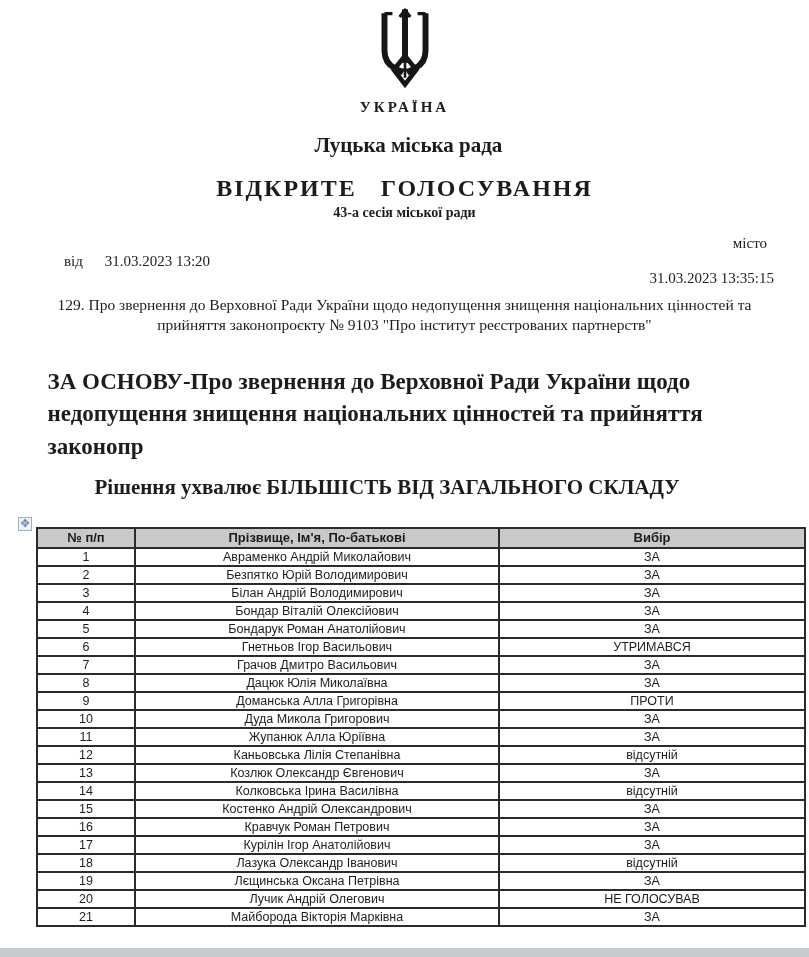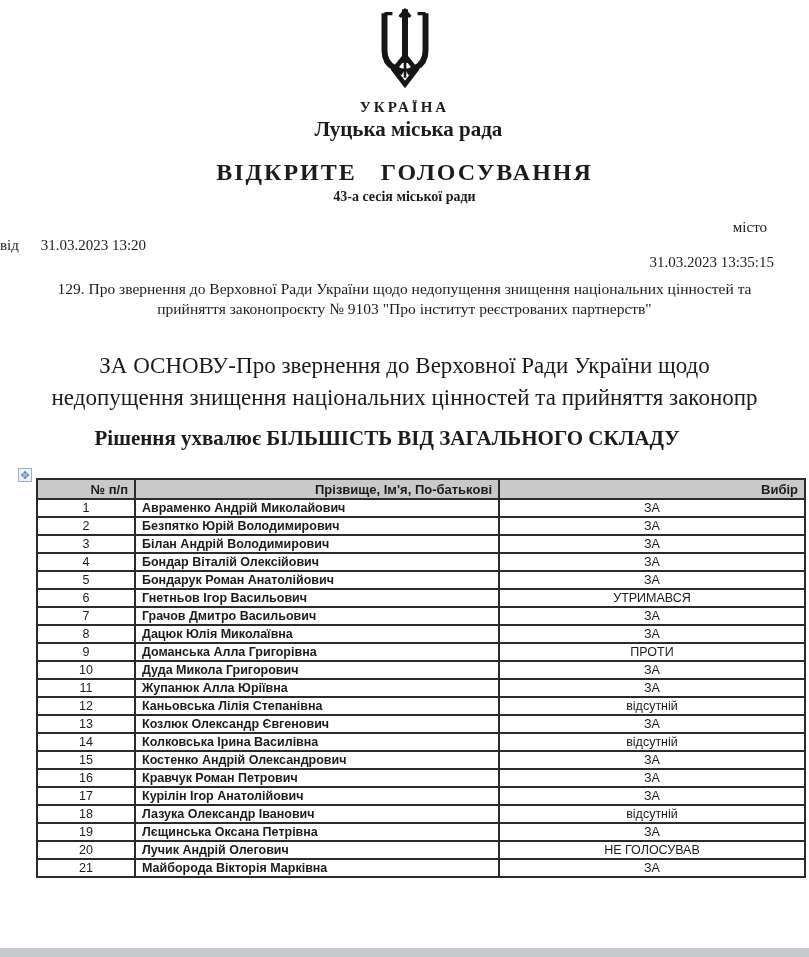--- a/index.html
+++ b/index.html
@@ -15,48 +15,48 @@
 
   
   .emblem-wrap { text-align:center; padding-top:7px; }
   .emblem-wrap svg { display:inline-block; }
 
   .country {
     text-align:center; font-weight:bold; font-size:15px;
     letter-spacing:3px; margin-top:2px;
   }
   .council {
-    text-align:center; font-weight:bold; font-size:21px; margin-top:1px;padding-left:8px;
+    text-align:center; font-weight:bold; font-size:21px; margin-top:17px;padding-left:8px;
   }
   .doc-title {
     text-align:center; font-weight:bold; font-size:24px;
     letter-spacing:2px; word-spacing:16px; margin-top:17px;
   }
   .session {
     text-align:center; font-weight:bold; font-size:14px; margin-top:3px;
   }
 
   
   .meta { margin-top:14px; font-size:15px; }
   .place-line { text-align:right; padding-right:42px;margin-left:15px; }
-  .from-line { margin-top:1px;font-family:Liberation Serif, serif; }
+  .from-line { padding-left:64px; margin-top:1px;font-family:Liberation Serif, serif; }
   .from-line .lbl { display:inline-block; }
   .from-line .val { display:inline-block; margin-left:18px; }
   .stamp-line { text-align:right; padding-right:35px; margin-top:0px; }
 
   
   .agenda {
     width:740px; margin:8px auto 0 auto; text-align:center;
     font-size:15.5px; line-height:1.28;
   }
 
   
   .main-title {
-    width:714px; margin:31px auto 0 auto; text-align:center;
-    font-weight:normal; font-size:23px; line-height:1.42;
+    width:714px; margin:31px auto 0 auto; text-align:left;
+    font-weight:bold; font-size:23px; line-height:1.42;
   }
   .decision-rule {
     width:620px; margin:9px auto 0 auto; 
     font-weight:bold; font-size:21px; line-height:1.35;
   }
 
   
   .table-area { position:relative; margin:26px 0 0 36px; width:751px; }
   .move-handle {
     position:absolute; left:-18px; top:-10px; width:14px; height:14px;
@@ -68,24 +68,24 @@
   table.votes {
     border-collapse:collapse; width:751px; table-layout:fixed;
     font-family:"Liberation Sans", sans-serif; font-size:12.5px;
   }
   table.votes th, table.votes td {
     border:2px solid #2b2b2b; padding:1px 6px; height:17.6px;
     overflow:hidden; white-space:nowrap;
   }
   table.votes th {
     background:#c9c9c9; font-weight:bold; font-size:13px;
-    text-align:right; height:20px;
+    text-align:center; height:20px;
   }
   .col-num  { width:98px;  text-align:center; }
-  .col-name { width:364px; text-align:left;font-weight:bold; }
+  .col-name { width:364px; text-align:center; }
   .col-vote { width:306px; text-align:center; }
 
   
   .bottom-strip {
     position:absolute; left:0; bottom:0; width:809px; height:9px;
     background:#c5cacd;
   }
 </style>
 </head>
 <body>

